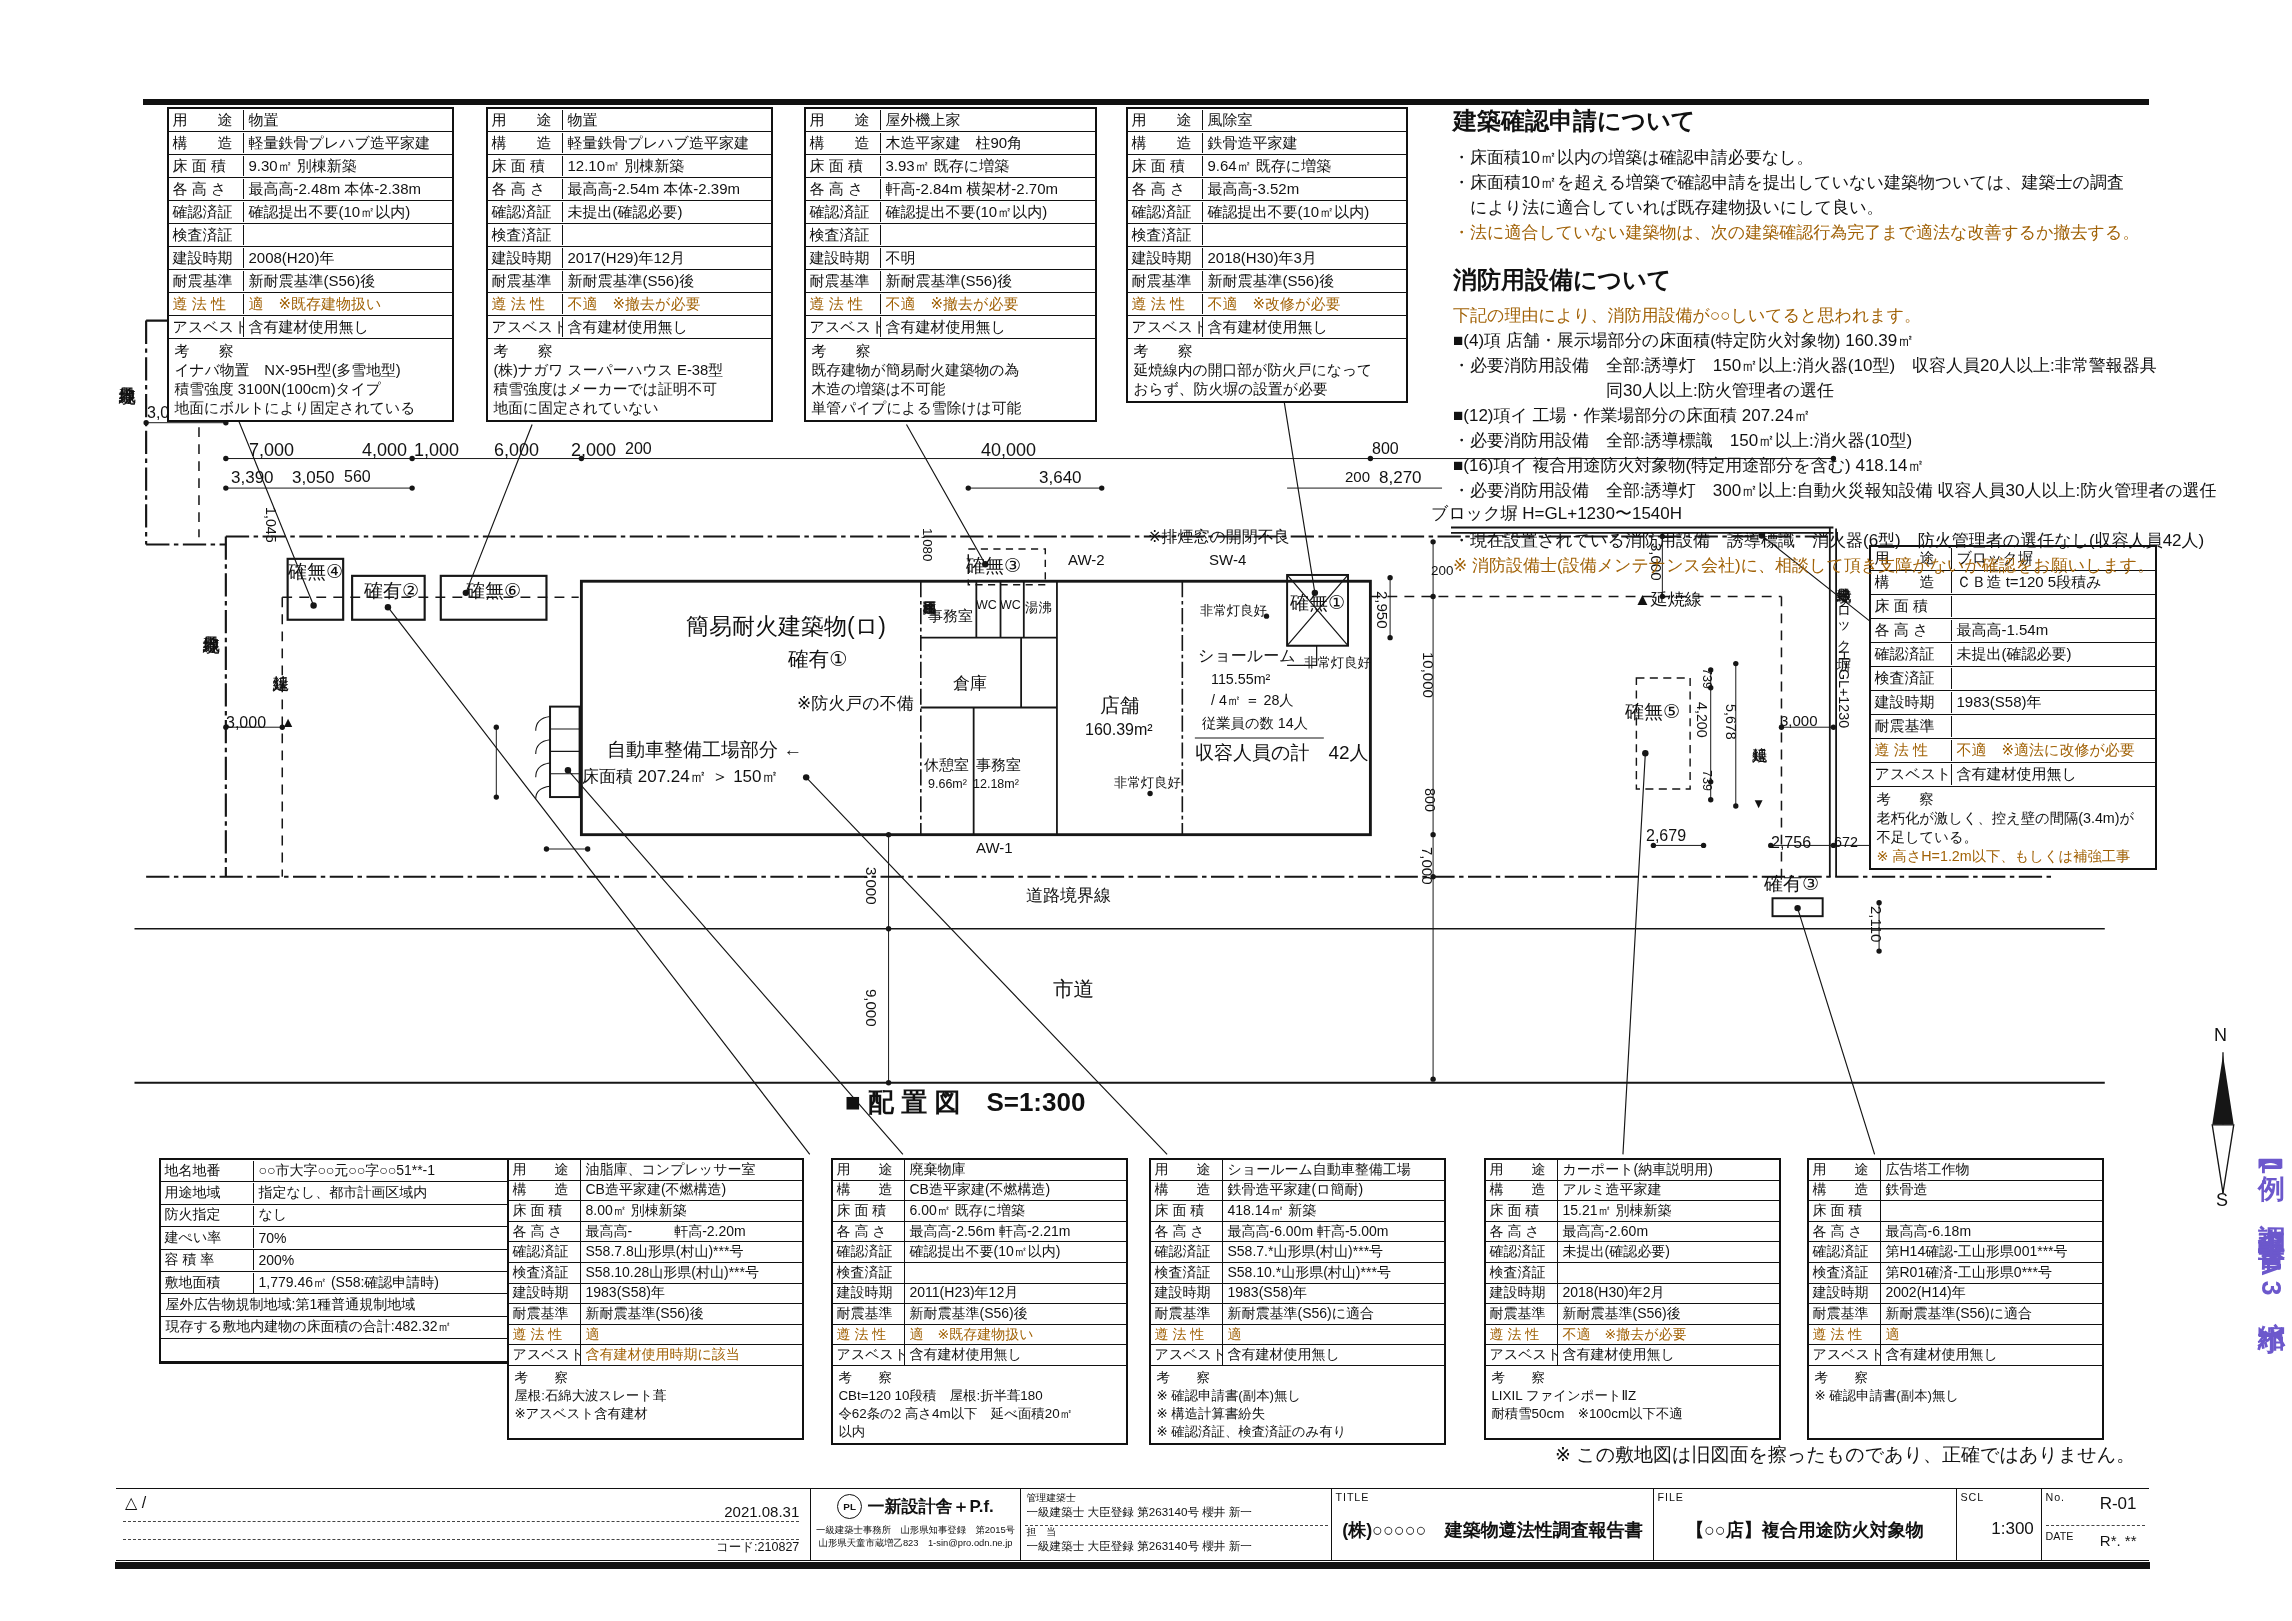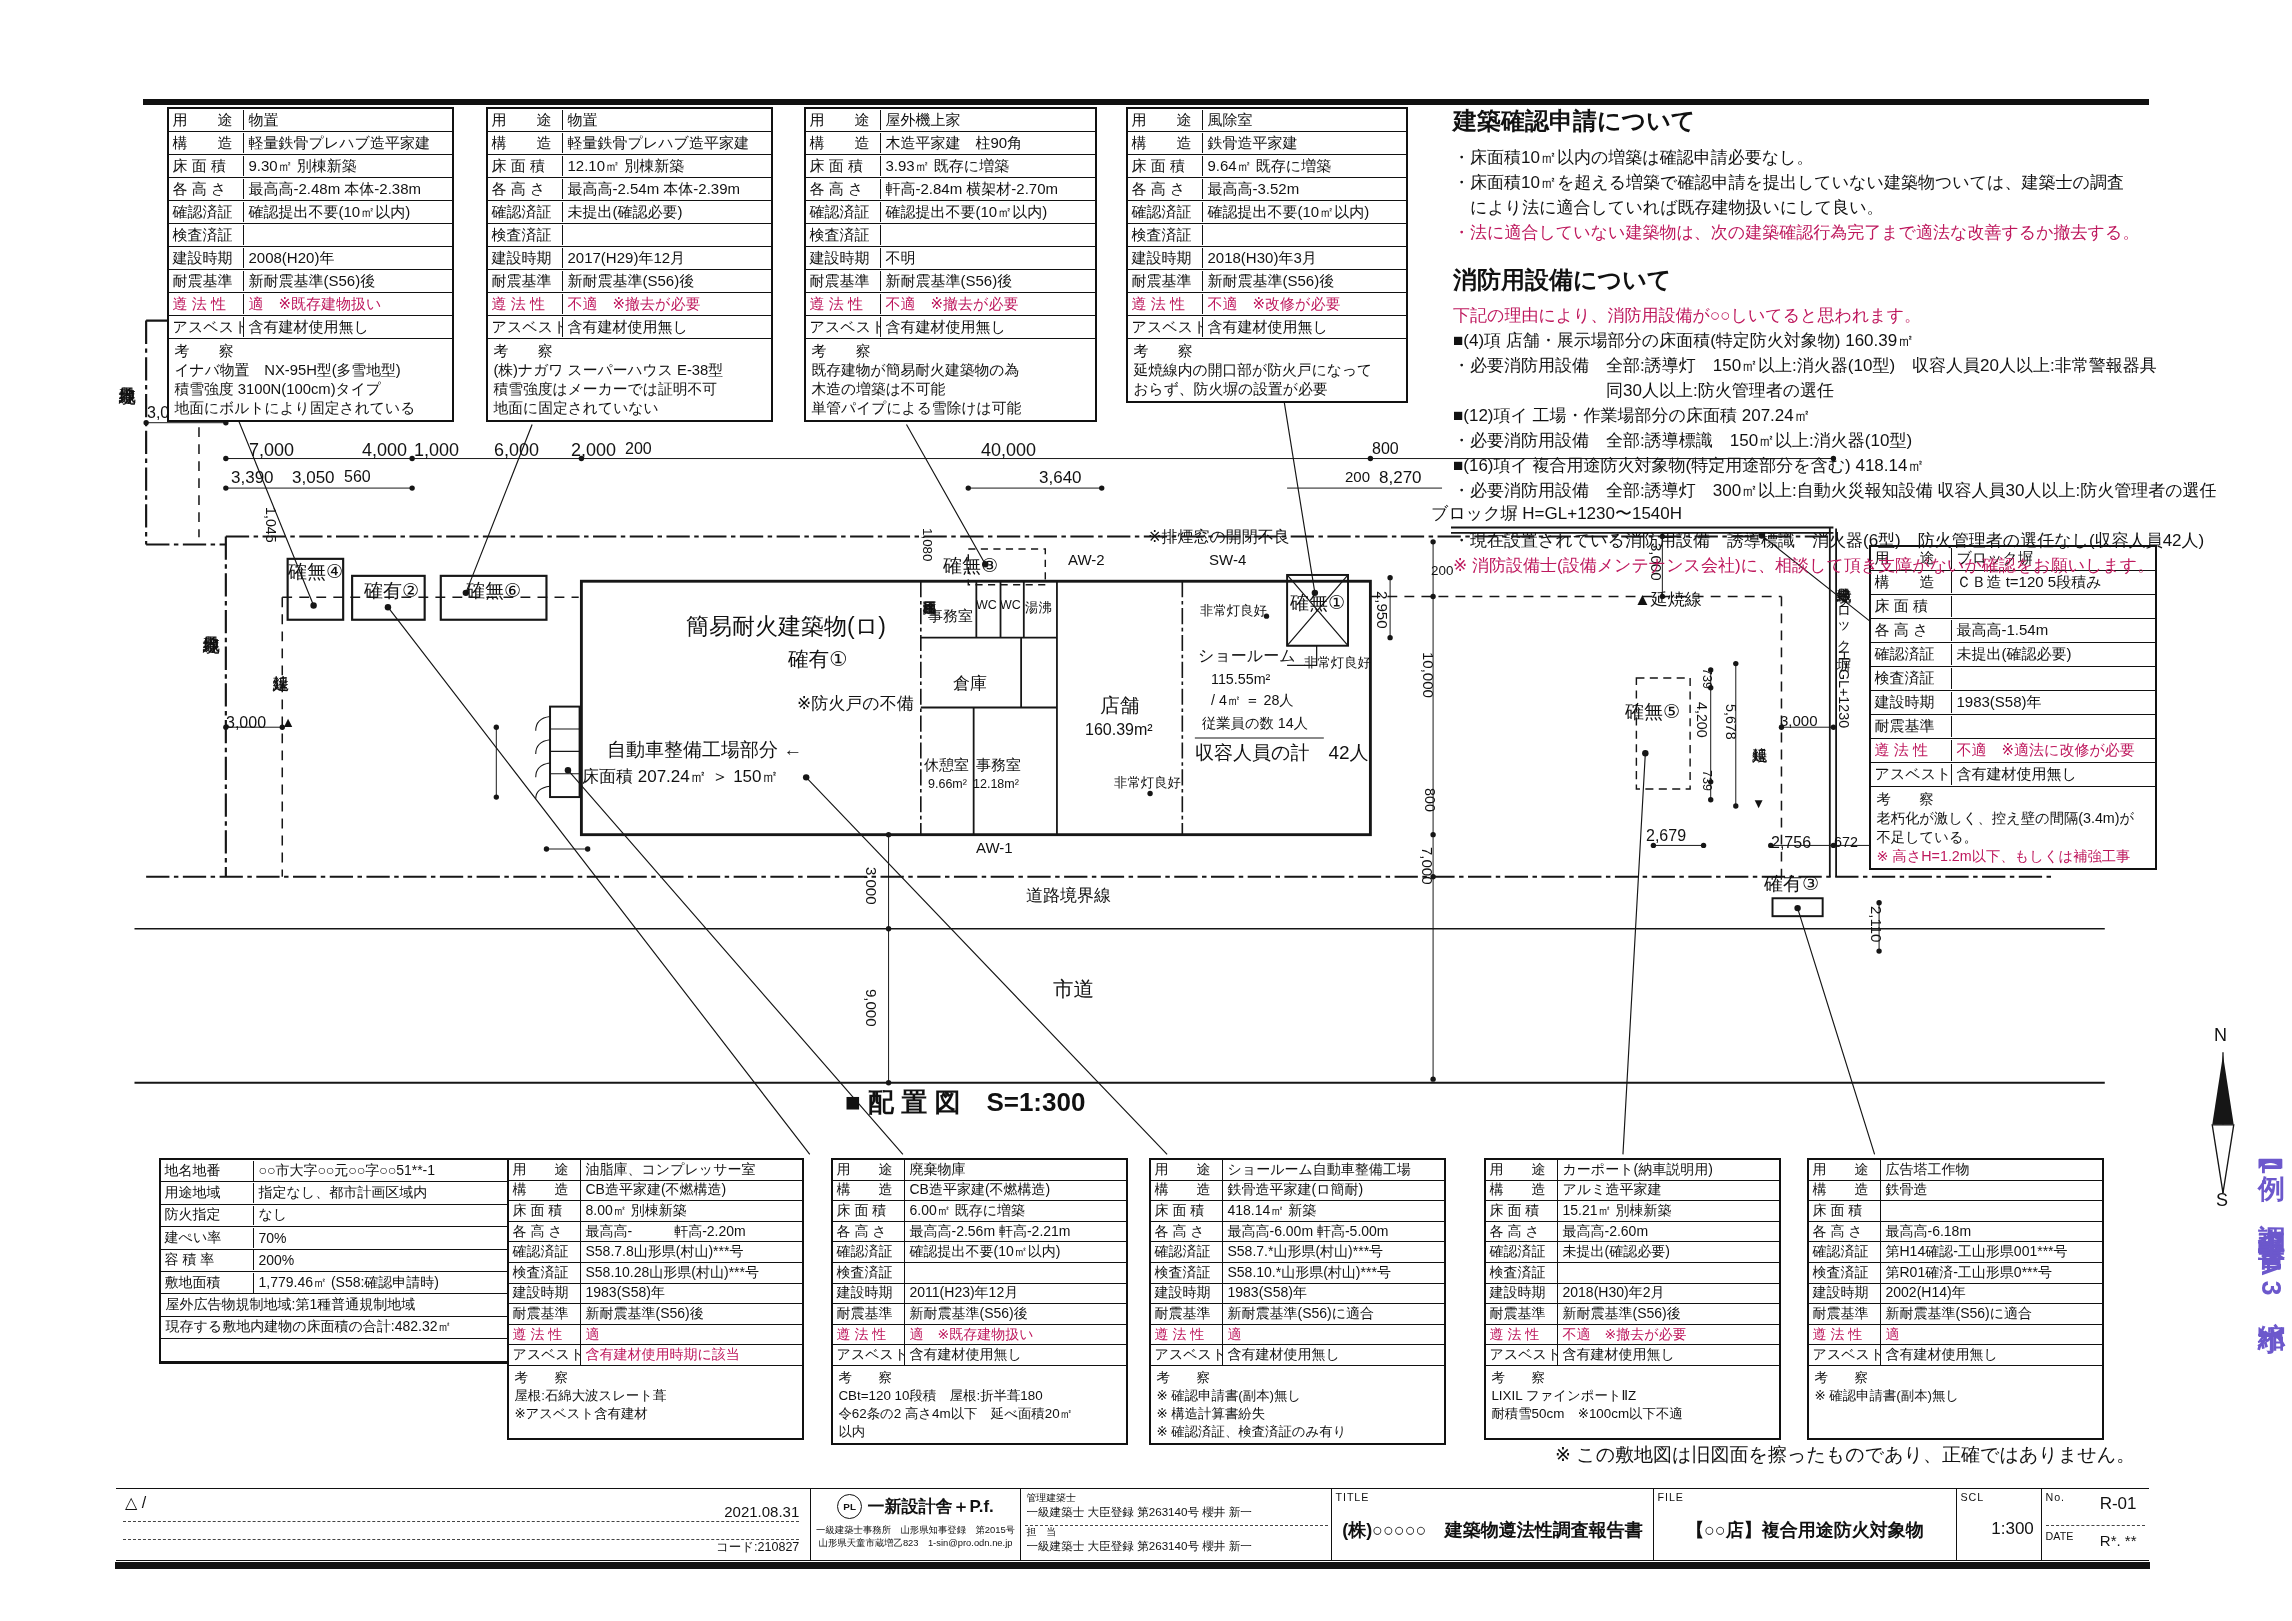--- a/index.html
+++ b/index.html
@@ -15,21 +15,21 @@
   .tbl .tfull{border-bottom:1.3px solid #111;padding:0.9px 4.5px;white-space:nowrap;overflow:hidden;box-sizing:border-box;}
   .tbl .tnotes{padding:2.7px 5.4px;white-space:nowrap;overflow:hidden;}
   .tt{width:287px;font-size:15px;}
   .tt .tr{height:23px;} .tt .tl{width:75px;} .tt .tnotes{line-height:19px;font-size:14.8px;}
   .bt{width:297px;font-size:14px;}
   .bt .tr{height:20.6px;} .bt .tl{width:72px;} .bt .tnotes{line-height:18px;font-size:13.4px;}
   .st{width:382px;font-size:14px;}
   .st .tr{height:22.4px;} .st .tl{width:93px;} .st .tfull{height:22.4px;display:flex;align-items:center;}
   .wt{width:288px;font-size:15px;}
   .wt .tr{height:24px;} .wt .tl{width:81px;} .wt .tnotes{line-height:19px;font-size:14.3px;}
-  .red{color:#be185d;}
+  .red{color:#a16207;}
   
   #rightnotes{position:absolute;left:1453px;top:100px;width:770px;}
   .h1{font-size:24px;font-weight:bold;margin:5.4px 0 7.2px 0;}
   .tline{font-size:17px;line-height:25px;white-space:nowrap;}
   
   #plansvg{position:absolute;left:0;top:0;}
   .ann{position:absolute;white-space:nowrap;line-height:1.05;font-size:18px;}
   .ann.v{writing-mode:vertical-rl;text-orientation:mixed;}
   
   #tblock{position:absolute;left:116px;top:1488px;width:2033px;height:73px;border-top:1.8px solid #111;
@@ -180,21 +180,21 @@
       <div class="ann" style="left: 288px; top: 562px; font-size: 19px;">確無④</div>
       <div class="ann" style="left: 364px; top: 581px; font-size: 19px;">確有②</div>
       <div class="ann" style="left: 466px; top: 581px; font-size: 19px;">確無⑥</div>
       <div class="ann" style="left: 686px; top: 614px; font-size: 23px;">簡易耐火建築物(ロ)</div>
       <div class="ann" style="left: 788px; top: 648px; font-size: 20.6px;">確有①</div>
       <div class="ann" style="left: 797px; top: 695px; font-size: 17px;">※防火戸の不備</div>
       <div class="ann" style="left: 607px; top: 740px; font-size: 19px;">自動車整備工場部分 ←</div>
       <div class="ann" style="left: 582px; top: 768px; font-size: 17px;">床面積 207.24㎡ ＞ 150㎡</div>
       <div class="ann v" style="left: 922px; top: 591px; font-size: 13.4px;">異種用途区画</div>
       <div class="ann v" style="left: 920px; top: 528px; font-size: 13.4px;">1,080</div>
-      <div class="ann" style="left: 943px; top: 556px; font-size: 19px;">確無③</div>
+      <div class="ann" style="left: 966px; top: 556px; font-size: 19px;">確無③</div>
       <div class="ann" style="left: 1068px; top: 552px; font-size: 15px;">AW-2</div>
       <div class="ann" style="left: 1148px; top: 529px; font-size: 16px;">※排煙窓の開閉不良</div>
       <div class="ann" style="left: 1209px; top: 552px; font-size: 15px;">SW-4</div>
       <div class="ann" style="left: 928px; top: 608px; font-size: 15px;">事務室</div>
       <div class="ann" style="left: 976px; top: 599px; font-size: 12.5px;">WC</div>
       <div class="ann" style="left: 1000px; top: 599px; font-size: 12.5px;">WC</div>
       <div class="ann" style="left: 1025px; top: 601px; font-size: 13.4px;">湯沸</div>
       <div class="ann" style="left: 953px; top: 675px; font-size: 17px;">倉庫</div>
       <div class="ann" style="left: 924px; top: 757px; font-size: 15px;">休憩室</div>
       <div class="ann" style="left: 928px; top: 778px; font-size: 12.5px;">9.66m²</div>

